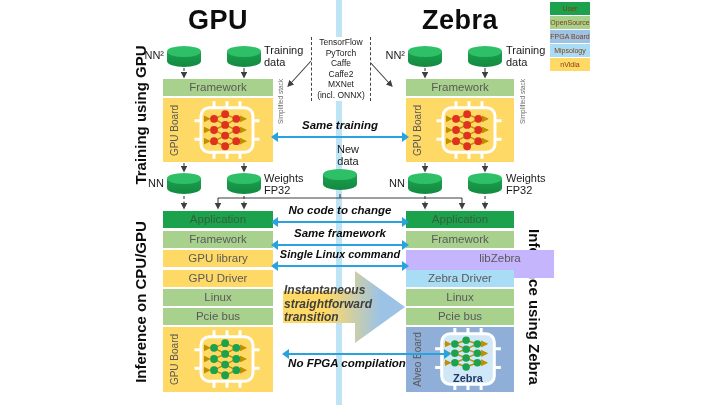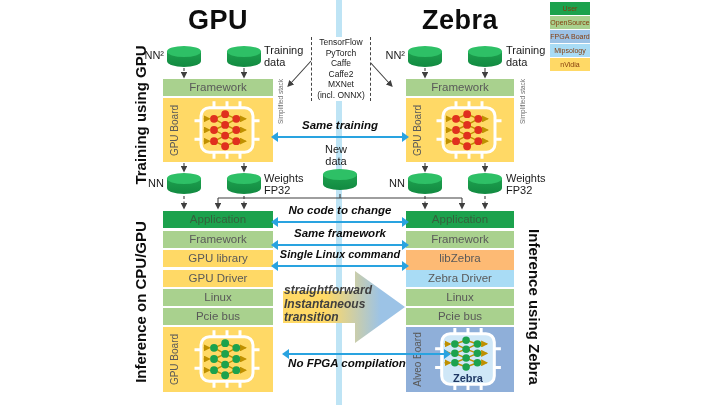--- a/index.html
+++ b/index.html
@@ -197,21 +197,21 @@
   <div class="simpl" style="left:495px;top:97px;">Simplified stack</div>
 
   <div class="smallLbl" style="left:385px;top:177px;width:20px;text-align:right;">NN</div>
   <div class="cyl" style="left:408px;top:173px;"></div>
   <div class="cyl" style="left:468px;top:173px;"></div>
   <div class="smallLbl" style="left:506px;top:172px;width:46px;">Weights FP32</div>
 
   <div class="ann" style="left:277px;top:119px;width:126px;">Same training</div>
   <div class="harrow" style="left:277px;top:136px;width:126px;"></div>
 
-  <div class="smallLbl" style="left:316px;top:143px;width:40px;text-align:center;">New data</div>
+  <div class="smallLbl" style="left:328px;top:143px;width:40px;text-align:center;">New data</div>
   <div class="cyl" style="left:323px;top:169px;"></div>
 
   <div class="bar dark" style="left: 163px; top: 211px; width: 110px; height: 17px; line-height: 17px; background-color: rgb(28, 162, 77);">Application</div>
   <div class="bar" style="left: 163px; top: 231px; width: 110px; height: 17px; line-height: 17px; background-color: rgb(169, 209, 142);">Framework</div>
   <div class="bar" style="left: 163px; top: 270px; width: 110px; height: 17px; line-height: 17px; background-color: rgb(255, 217, 102);">GPU Driver</div>
   <div class="bar" style="left: 163px; top: 250px; width: 110px; height: 17px; line-height: 17px; background-color: rgb(255, 217, 102);">GPU library</div>
   <div class="bar" style="left: 163px; top: 289px; width: 110px; height: 17px; line-height: 17px; background-color: rgb(169, 209, 142);">Linux</div>
   <div class="bar" style="left: 163px; top: 308px; width: 110px; height: 17px; line-height: 17px; background-color: rgb(169, 209, 142);">Pcie bus</div>
 
   <div class="abs" style="left: 163px; top: 327px; width: 110px; height: 65px; background-color: rgb(255, 217, 102);"></div>
@@ -245,21 +245,21 @@
         <circle cx="40" cy="37" r="4.2"></circle>
         <circle cx="40" cy="48.5" r="4.2"></circle>
       <circle cx="52" cy="19" r="4.2"></circle>
         <circle cx="52" cy="31" r="4.2"></circle>
         <circle cx="52" cy="43" r="4.2"></circle>
     </g>
   </svg>
 
   <div class="bar dark" style="left: 406px; top: 211px; width: 108px; height: 17px; line-height: 17px; background-color: rgb(28, 162, 77);">Application</div>
   <div class="bar" style="left: 406px; top: 231px; width: 108px; height: 17px; line-height: 17px; background-color: rgb(169, 209, 142);">Framework</div>
-  <div class="bar" style="left: 406px; top: 250px; width: 108px; height: 28px; line-height: 17px; background-color: #fdba74;">libZebra</div>
+  <div class="bar" style="left: 406px; top: 250px; width: 108px; height: 28px; line-height: 17px; background-color: #c4b5fd; padding-left: 40px;">libZebra</div>
   <div class="bar" style="left: 406px; top: 270px; width: 108px; height: 17px; line-height: 17px; background-color: rgb(169, 220, 245);">Zebra Driver</div>
   <div class="bar" style="left: 406px; top: 289px; width: 108px; height: 17px; line-height: 17px; background-color: rgb(169, 209, 142);">Linux</div>
   <div class="bar" style="left: 406px; top: 308px; width: 108px; height: 17px; line-height: 17px; background-color: rgb(169, 209, 142);">Pcie bus</div>
 
   <div class="abs" style="left: 406px; top: 327px; width: 108px; height: 65px; background-color: rgb(143, 175, 217);"></div>
   <div class="boardLabel" style="left:388px;top:353px;">Alveo Board</div>
   <svg class="chip" style="left:428px;top:328px;" width="80" height="62" viewBox="0 0 84 66">
     <defs>
         <marker id="mkD" markerWidth="5" markerHeight="5" refX="4" refY="2.5" orient="auto">
       <path d="M0,0L5,2.5L0,5Z" fill="#BF9000"></path>
@@ -308,21 +308,21 @@
       <linearGradient id="tg" x1="0" y1="0" x2="1" y2="0">
         <stop offset="0" stop-color="#FFD966"></stop>
         <stop offset="0.35" stop-color="#FFD966"></stop>
         <stop offset="0.8" stop-color="#9CC3E6"></stop>
         <stop offset="1" stop-color="#9CC3E6"></stop>
       </linearGradient>
     </defs>
     <polygon points="2,26 74,26 74,6 124,42 74,78 74,58 2,58" fill="url(#tg)"></polygon>
   </svg>
   <div class="transText" style="left:284px;top:284px;width:112px;">
+    <span style="display:block">Instantaneous</span>
     <span style="display:block">straightforward</span>
-    <span style="display:block">Instantaneous</span>
     <span style="display:block">transition</span>
   </div>
 
   <div class="harrow" style="left:288px;top:353px;width:157px;"></div>
   <div class="ann" style="left:280px;top:357px;width:134px;">No FPGA compilation</div>
 
 </div>
 
 </body></html>

